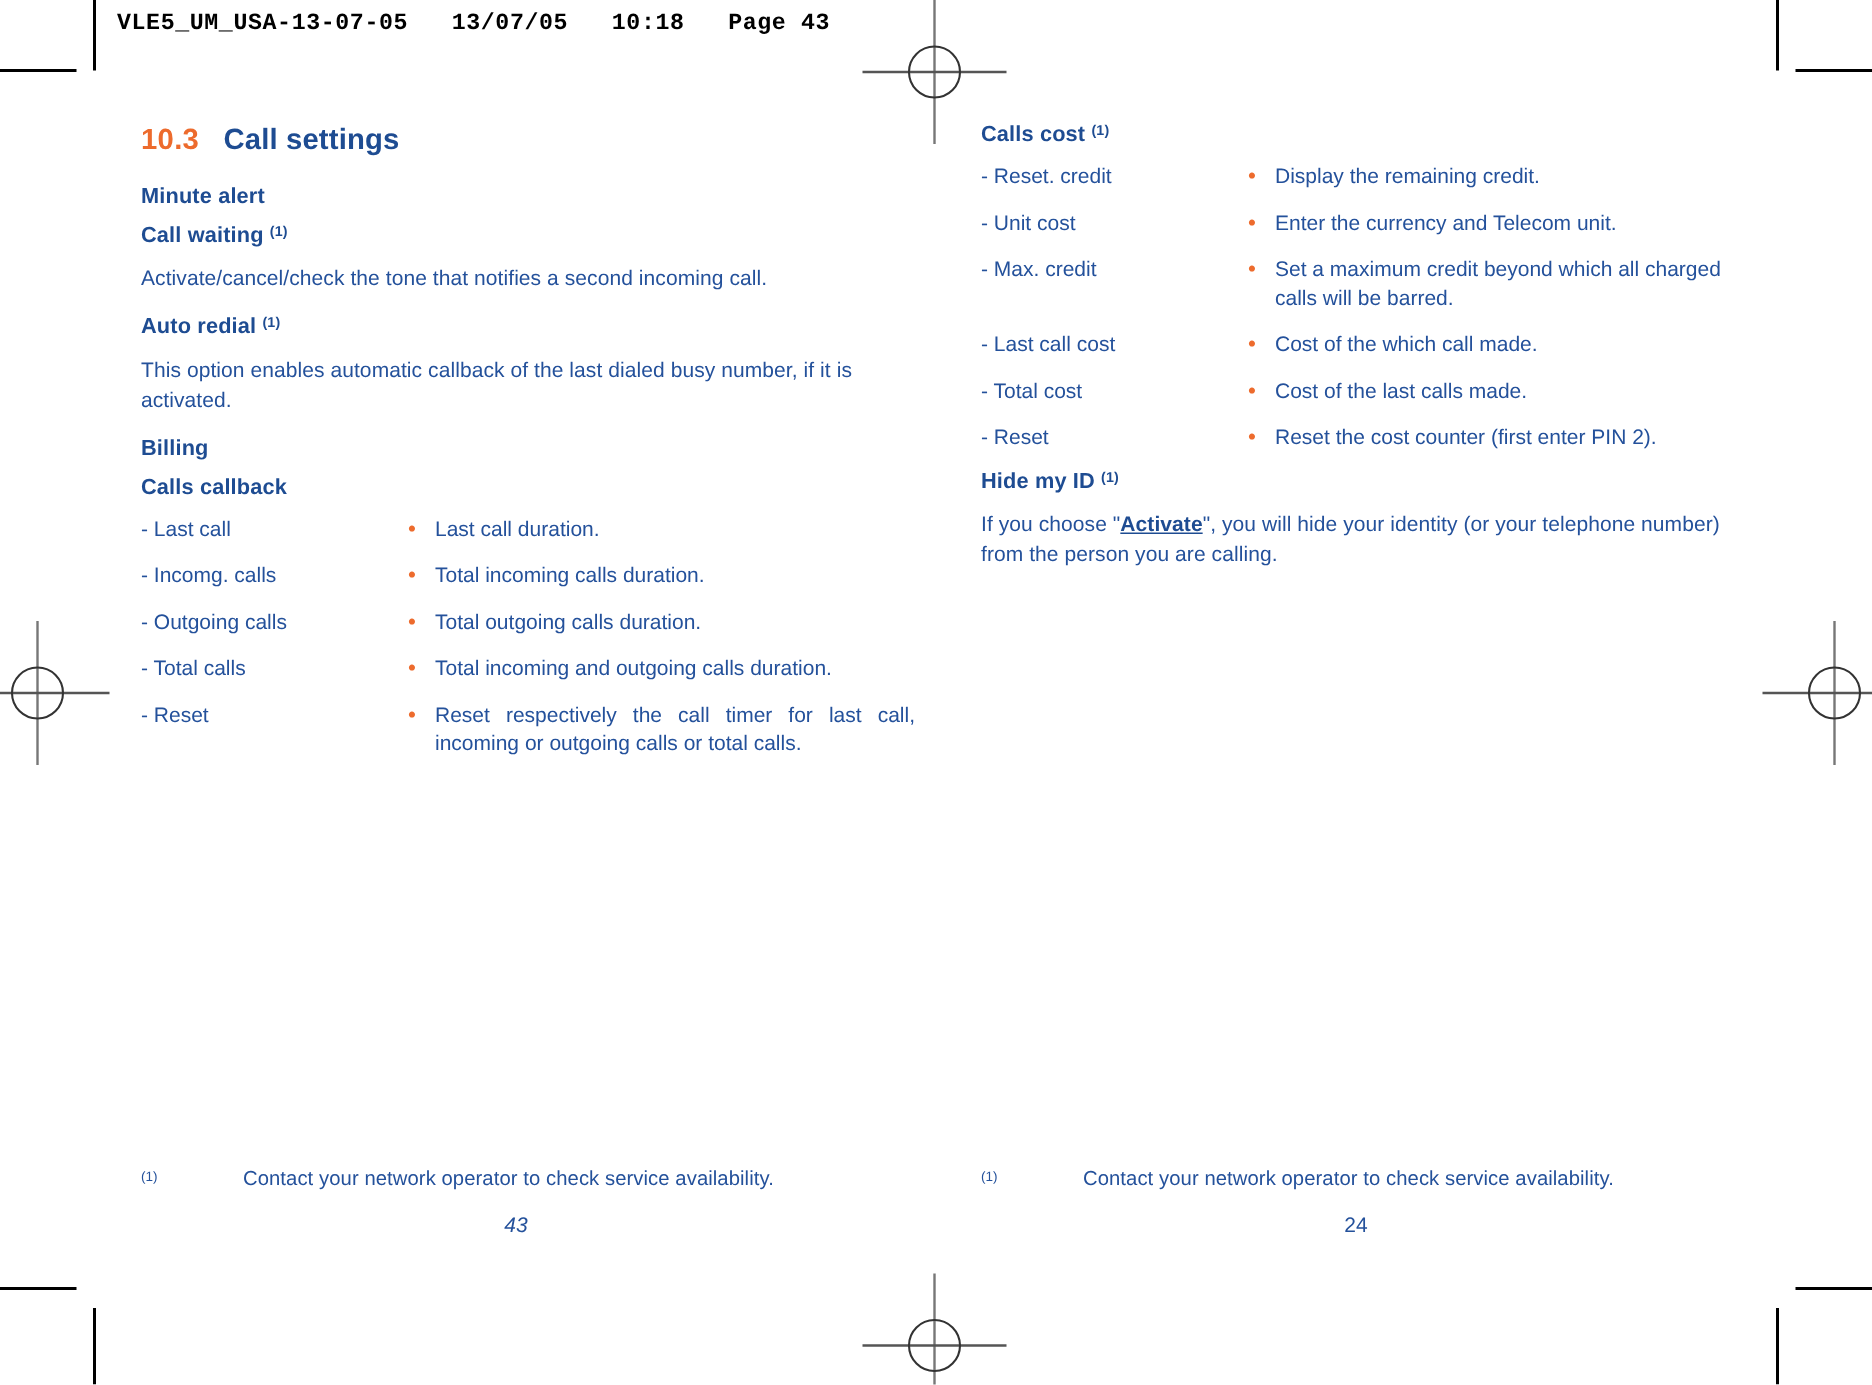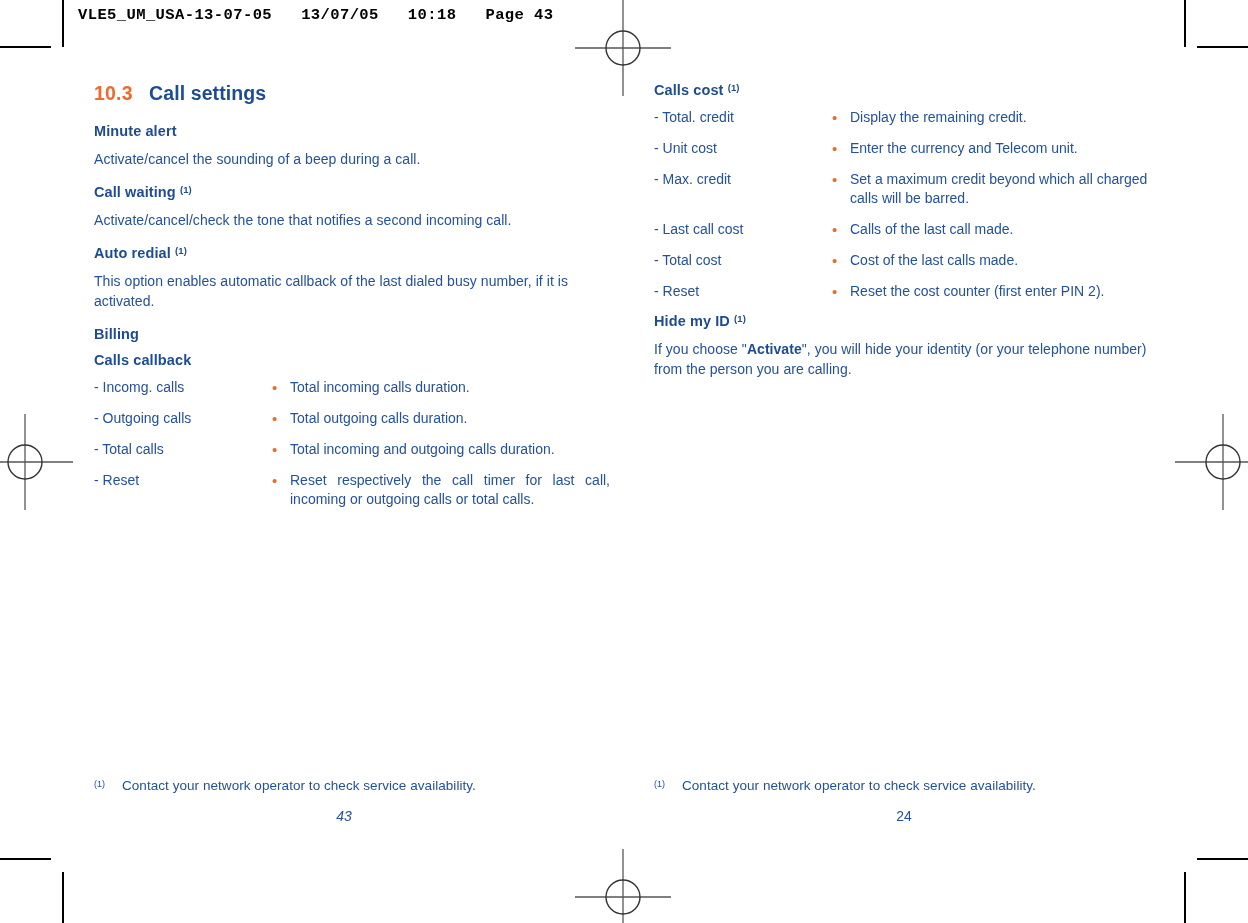--- a/index.html
+++ b/index.html
@@ -94,21 +94,21 @@
   }
   h3.sub .fn { font-size: 9.5px; vertical-align: 4px; font-weight: bold; }
 
   p.body {
     color: #24519B;
     font-size: 14px;
     line-height: 20px;
     margin: 0 0 15px 0;
     letter-spacing: 0.05px;
   }
-  p.body b { color: #1E4C92; font-weight: bold; }
+  p.body b { color: #1E4C92; font-weight: bold; text-decoration: underline; }
 
   .tight { margin-bottom: 7px; }
   .gap-top { margin-top: 16px; }
 
   
   .opt-table {
     width: 100%;
     border-collapse: collapse;
     margin: 0;
   }
@@ -134,21 +134,21 @@
   }
   .footnote-left  { left: 94px;  width: 516px; }
   .footnote-right { left: 654px; width: 516px; }
   .footnote .marker {
     font-size: 9px;
     vertical-align: 4px;
     width: 28px;
     flex: none;
     padding-top: 1px;
   }
-  .footnote .ftext { letter-spacing: 0.05px; }
+  .footnote .ftext { letter-spacing: 0.05px; margin-left: 40px; }
 
   .folio {
     position: absolute;
     top: 808px;
     font-size: 14px;
     color: #24519B;
     text-align: center;
   }
   .folio-left  { left: 94px;  width: 500px; font-style: italic; }
   .folio-right { left: 654px; width: 500px; }
@@ -197,34 +197,38 @@
 <div class="doc-header">VLE5_UM_USA-13-07-05   13/07/05   10:18   Page 43</div>
 
 <div class="page page-left">
 
   <div class="section-title">
     <span class="section-num">10.3</span>
     <span class="section-name">Call settings</span>
   </div>
 
   <h3 class="sub"><span>Minute alert</span></h3>
-  <p class="body">Activate/cancel the sounding of a beep during a call.</p>
 
   <h3 class="sub"><span>Call waiting</span> <span class="fn">(1)</span></h3>
   <p class="body">Activate/cancel/check the tone that notifies a second incoming call.</p>
 
   <h3 class="sub"><span>Auto redial</span> <span class="fn">(1)</span></h3>
   <p class="body">This option enables automatic callback of the last dialed busy number, if it is activated.</p>
 
   <h3 class="sub tight"><span>Billing</span></h3>
   <h3 class="sub"><span>Calls callback</span></h3>
 
   <table class="opt-table">
     <tbody>
       <tr>
+        <td class="key">- Last call</td>
+        <td class="dot">•</td>
+        <td class="val">Last call duration.</td>
+      </tr>
+      <tr>
         <td class="key">- Incomg. calls</td>
         <td class="dot">•</td>
         <td class="val">Total incoming calls duration.</td>
       </tr>
       <tr>
         <td class="key">- Outgoing calls</td>
         <td class="dot">•</td>
         <td class="val">Total outgoing calls duration.</td>
       </tr>
       <tr>
@@ -241,38 +245,38 @@
   </table>
 </div>
 
 <div class="page page-right">
 
   <h3 class="sub"><span>Calls cost</span> <span class="fn">(1)</span></h3>
 
   <table class="opt-table">
     <tbody>
       <tr>
-        <td class="key">- Total. credit</td>
+        <td class="key">- Reset. credit</td>
         <td class="dot">•</td>
         <td class="val">Display the remaining credit.</td>
       </tr>
       <tr>
         <td class="key">- Unit cost</td>
         <td class="dot">•</td>
         <td class="val">Enter the currency and Telecom unit.</td>
       </tr>
       <tr>
         <td class="key">- Max. credit</td>
         <td class="dot">•</td>
         <td class="val">Set a maximum credit beyond which all charged calls will be barred.</td>
       </tr>
       <tr>
         <td class="key">- Last call cost</td>
         <td class="dot">•</td>
-        <td class="val">Calls of the last call made.</td>
+        <td class="val">Cost of the which call made.</td>
       </tr>
       <tr>
         <td class="key">- Total cost</td>
         <td class="dot">•</td>
         <td class="val">Cost of the last calls made.</td>
       </tr>
       <tr>
         <td class="key">- Reset</td>
         <td class="dot">•</td>
         <td class="val">Reset the cost counter (first enter PIN 2).</td>

